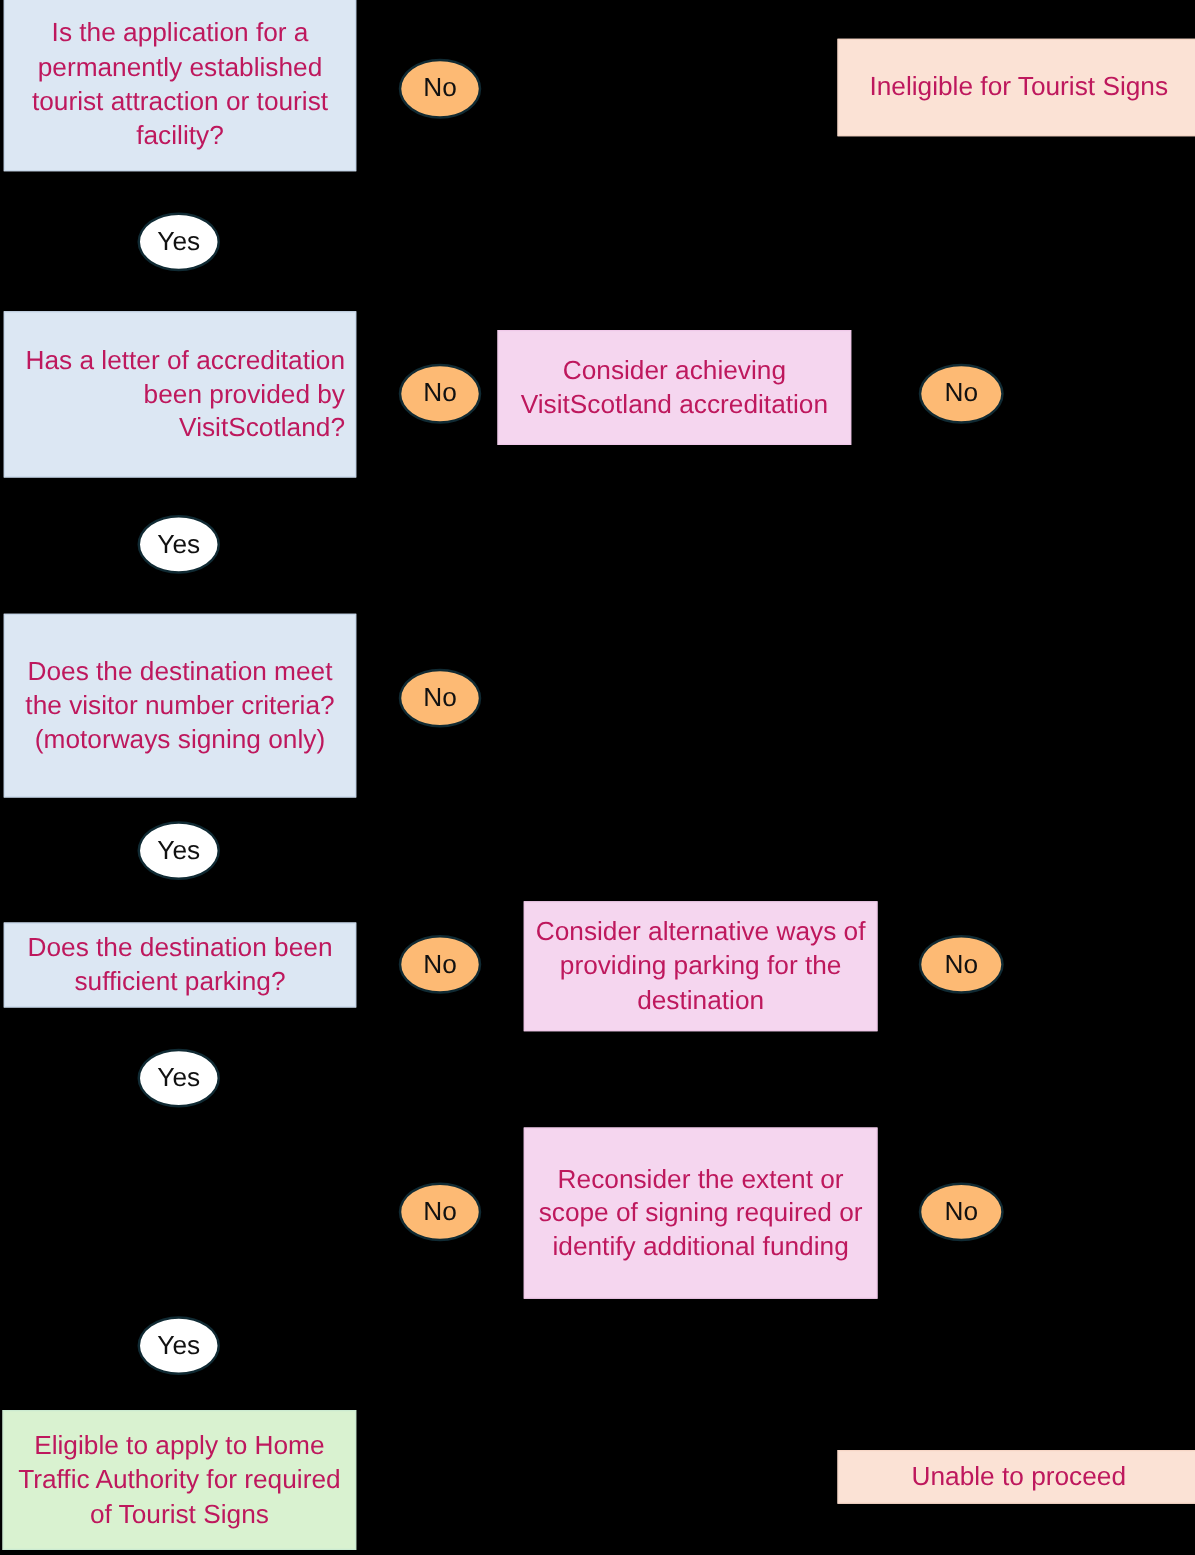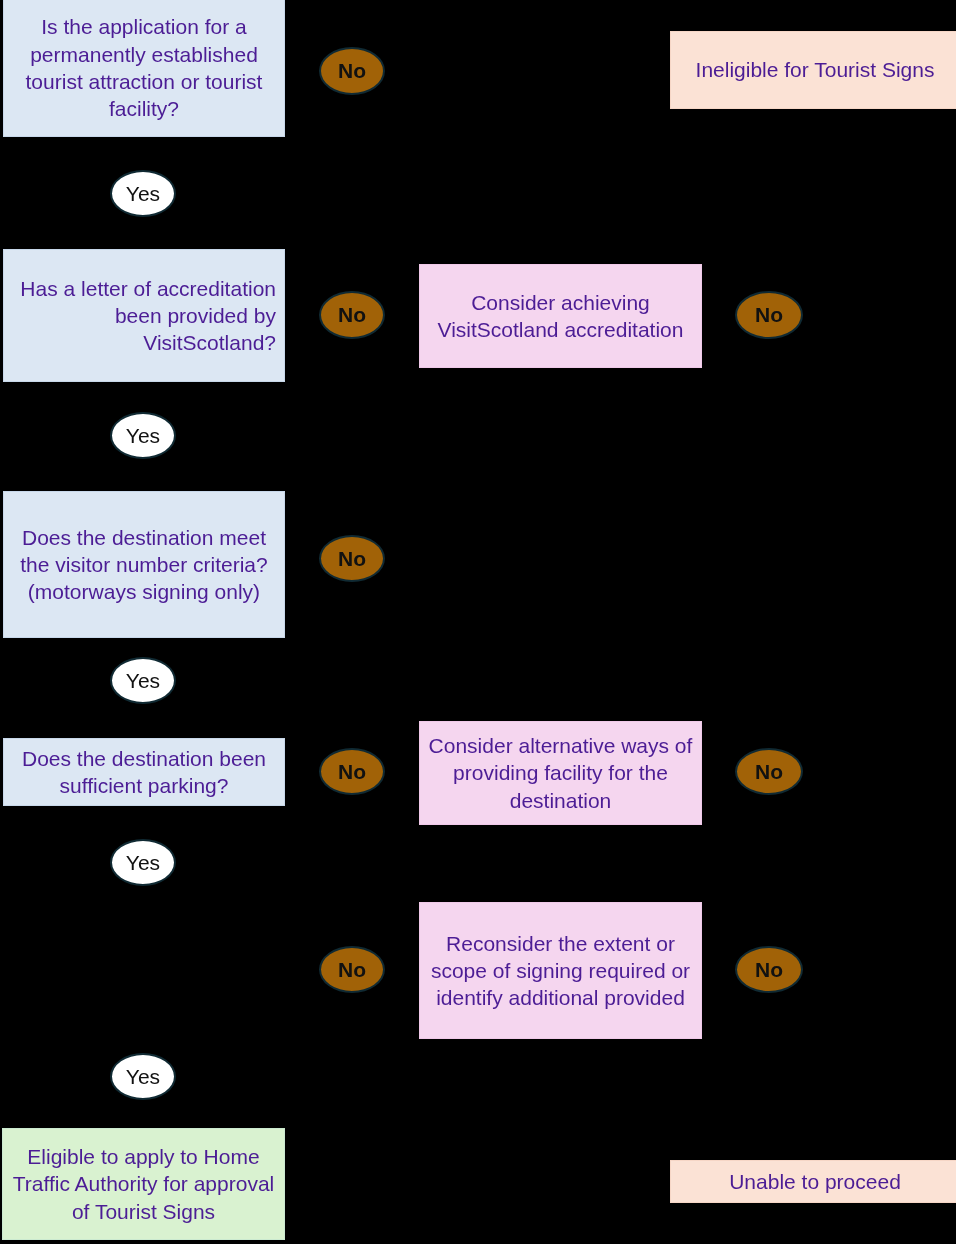--- a/index.html
+++ b/index.html
@@ -1,82 +1,82 @@
 <!DOCTYPE html>
 <html><head>
 <meta charset="utf-8">
 <style>
   html,body{margin:0;padding:0;background:#000;}
   body{width:956px;height:1244px;position:relative;overflow:hidden;
        font-family:"Liberation Sans", sans-serif;}
   #stage{position:absolute;left:0;top:0;width:956px;height:1244px;background:#000;}
 
   .node{position:absolute;box-sizing:border-box;display:flex;align-items:center;
-        justify-content:center;text-align:center;color:#4c1d95;line-height:1.30;
+        justify-content:center;text-align:center;color:#be185d;line-height:1.30;
         font-size:21px;}
 
   
   .box{border:1px solid #111;padding:4px 8px;}
   .box.blue  {background:#dce7f3;border-color:#c8d8ea;}
   .box.pink  {background:#f5d6ef;border-color:#f0c9e9;}
   .box.peach {background:#fbe2d5;border-color:#f6d6c6;}
   .box.green {background:#d9f2d0;border-color:#cbead0;}
 
   
   .pill{position:absolute;box-sizing:border-box;display:flex;align-items:center;
         justify-content:center;border-radius:50%;border:2.5px solid #102a33;
         font-size:21px;color:#111;}
   .pill.yes{background:#ffffff;}
-  .pill.no {background:#a16207;font-weight:bold;}
+  .pill.no {background:#fdba74;}
 </style>
 </head>
 <body>
 
 <div id="stage">
 
   <div class="node box blue" style="left:3px;top:-1px;width:282px;height:138px;">Is the application for a permanently established tourist attraction or tourist facility?</div>
 
   <div class="pill no" style="left:319px;top:47px;width:66px;height:48px;">No</div>
 
   <div class="node box peach" style="left:670px;top:31px;width:290px;height:78px;">Ineligible for Tourist Signs</div>
 
   <div class="pill yes" style="left:110px;top:170px;width:66px;height:47px;">Yes</div>
 
   <div class="node box blue" style="left:3px;top:249px;width:282px;height:133px;text-align:right;">Has a letter of accreditation been provided by VisitScotland?</div>
 
   <div class="pill no" style="left:319px;top:291px;width:66px;height:48px;">No</div>
 
-  <div class="node box pink" style="left:419px;top:264px;width:283px;height:104px;">Consider achieving VisitScotland accreditation</div>
+  <div class="node box pink" style="left:398px;top:264px;width:283px;height:92px;">Consider achieving VisitScotland accreditation</div>
 
   <div class="pill no" style="left:735px;top:291px;width:68px;height:48px;">No</div>
 
   <div class="pill yes" style="left:110px;top:412px;width:66px;height:47px;">Yes</div>
 
   <div class="node box blue" style="left:3px;top:491px;width:282px;height:147px;">Does the destination meet the visitor number criteria? (motorways signing only)</div>
 
   <div class="pill no" style="left:319px;top:535px;width:66px;height:47px;">No</div>
 
   <div class="pill yes" style="left:110px;top:657px;width:66px;height:47px;">Yes</div>
 
   <div class="node box blue" style="left:3px;top:738px;width:282px;height:68px;">Does the destination been sufficient parking?</div>
 
   <div class="pill no" style="left:319px;top:748px;width:66px;height:47px;">No</div>
 
-  <div class="node box pink" style="left:419px;top:721px;width:283px;height:104px;">Consider alternative ways of providing facility for the destination</div>
+  <div class="node box pink" style="left:419px;top:721px;width:283px;height:104px;">Consider alternative ways of providing parking for the destination</div>
 
   <div class="pill no" style="left:735px;top:748px;width:68px;height:47px;">No</div>
 
   <div class="pill yes" style="left:110px;top:839px;width:66px;height:47px;">Yes</div>
 
 
   <div class="pill no" style="left:319px;top:946px;width:66px;height:47px;">No</div>
 
-  <div class="node box pink" style="left:419px;top:902px;width:283px;height:137px;">Reconsider the extent or scope of signing required or identify additional provided</div>
+  <div class="node box pink" style="left:419px;top:902px;width:283px;height:137px;">Reconsider the extent or scope of signing required or identify additional funding</div>
 
   <div class="pill no" style="left:735px;top:946px;width:68px;height:47px;">No</div>
 
   <div class="pill yes" style="left:110px;top:1053px;width:66px;height:47px;">Yes</div>
 
-  <div class="node box green" style="left:2px;top:1128px;width:283px;height:112px;">Eligible to apply to Home Traffic Authority for approval of Tourist Signs</div>
+  <div class="node box green" style="left:2px;top:1128px;width:283px;height:112px;">Eligible to apply to Home Traffic Authority for required of Tourist Signs</div>
 
   <div class="node box peach" style="left:670px;top:1160px;width:290px;height:43px;">Unable to proceed</div>
 
 </div>
 
 </body></html>

